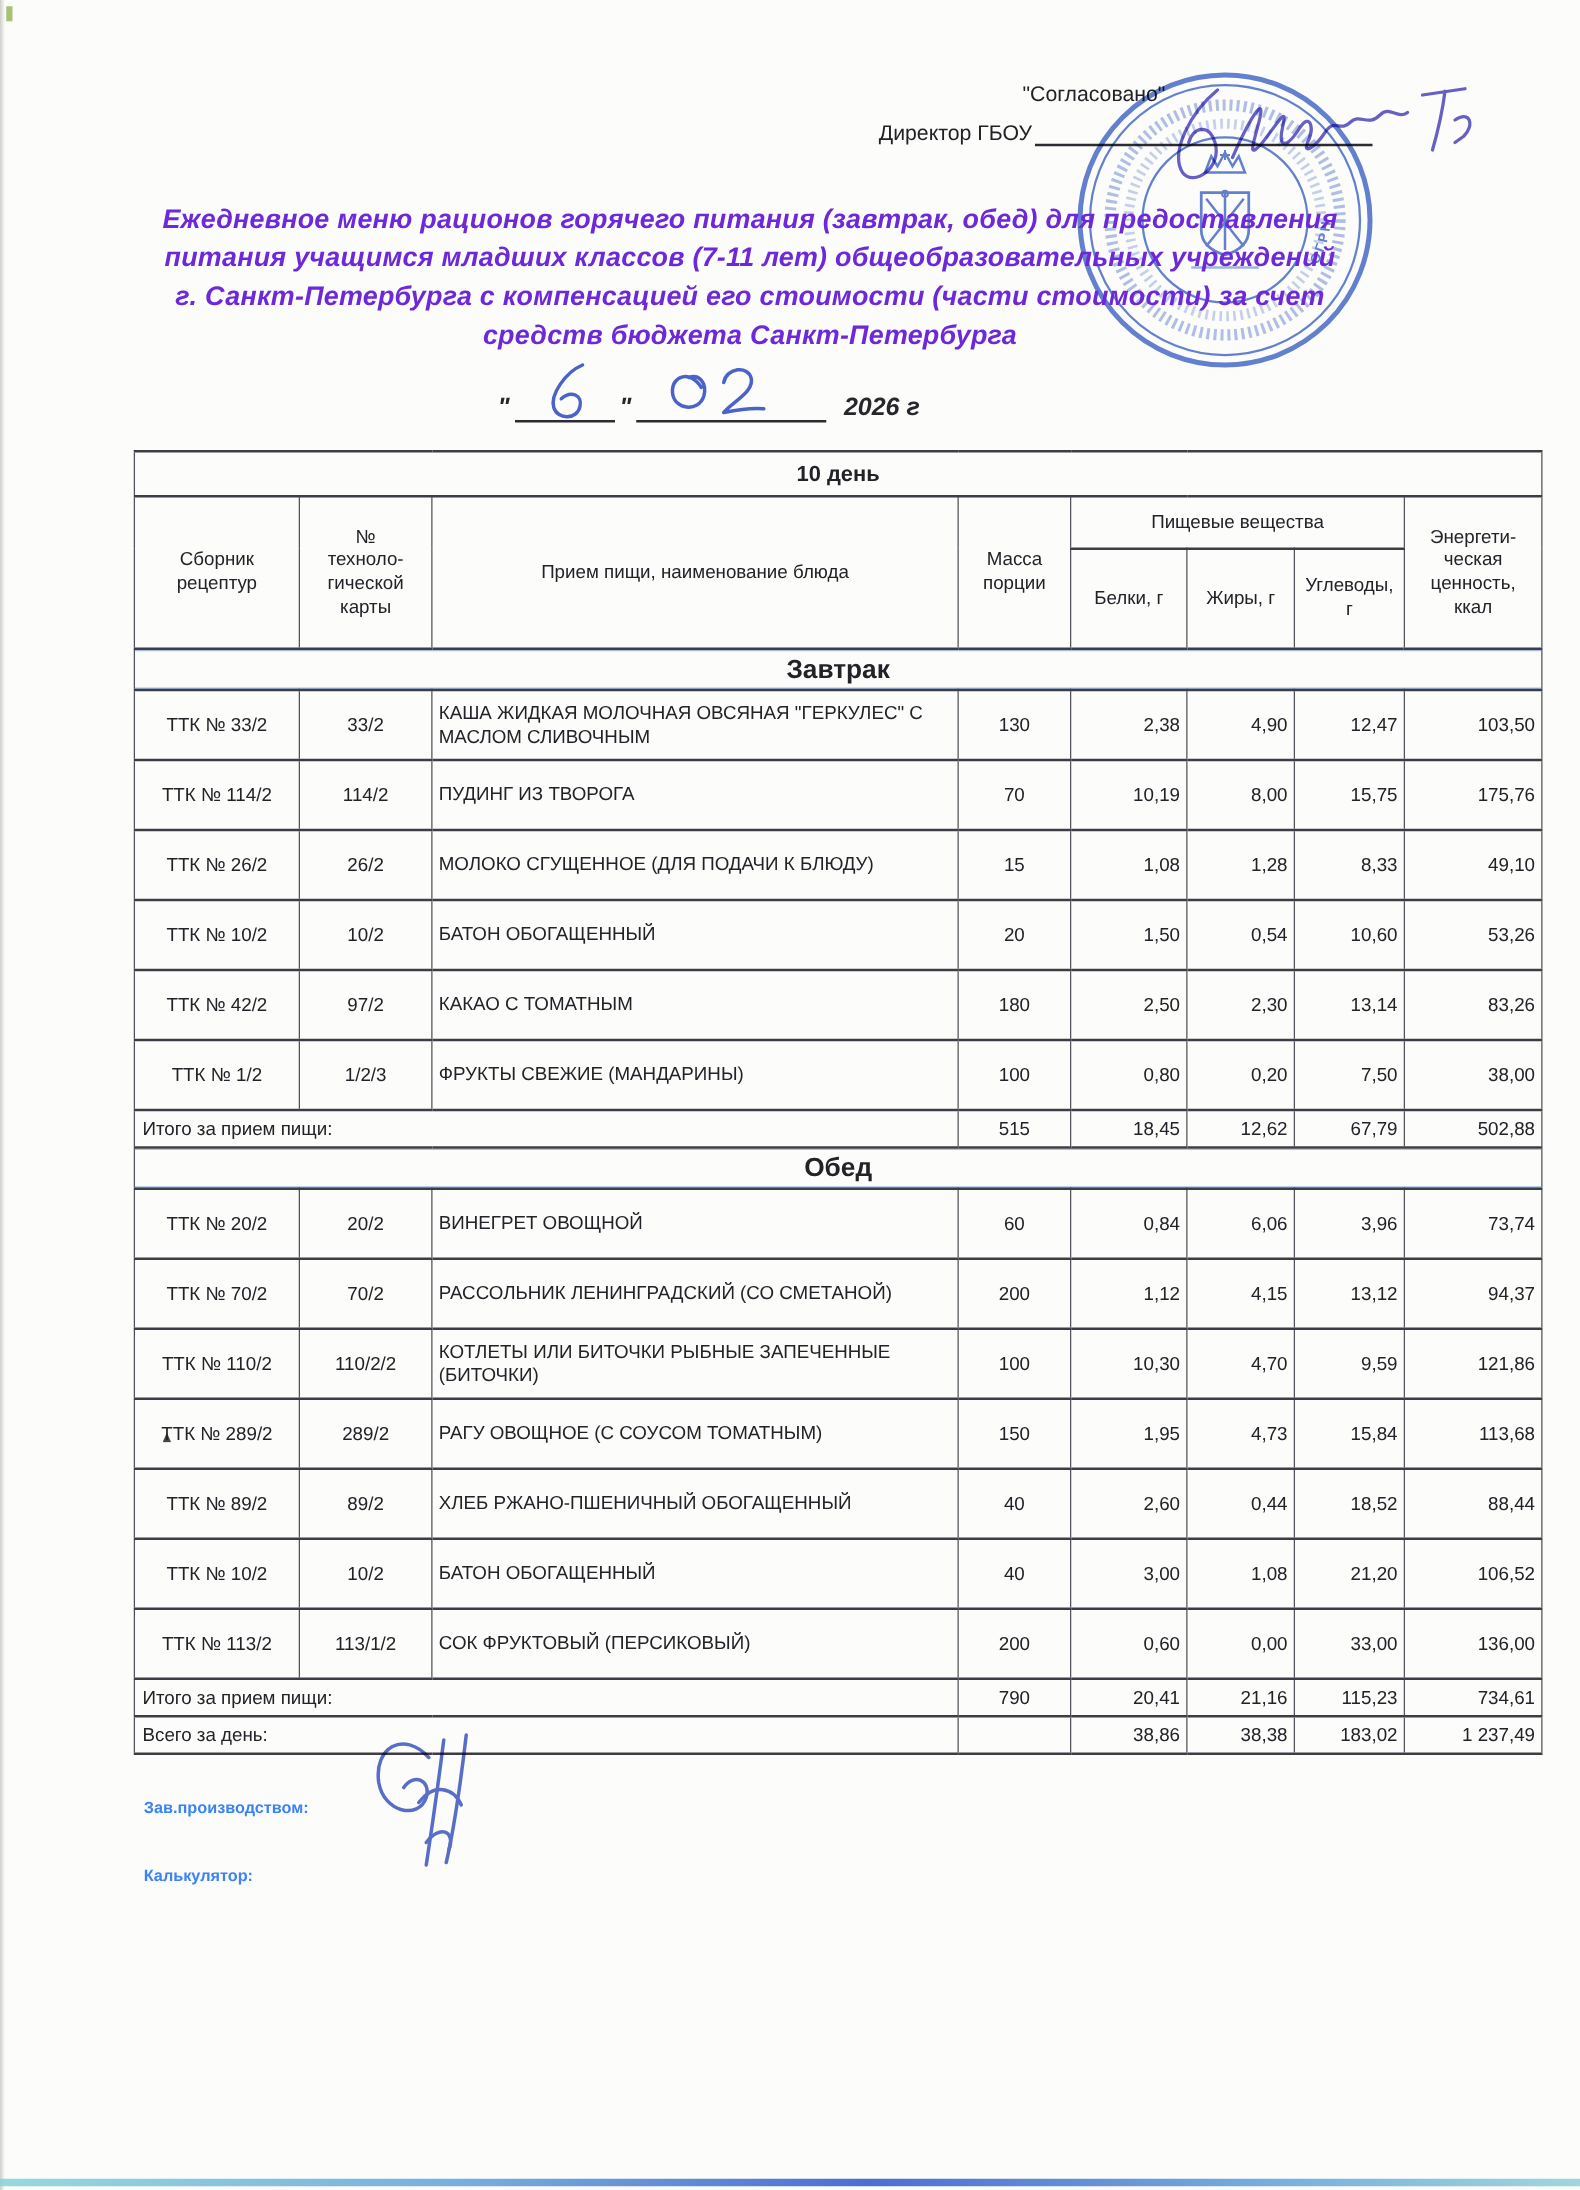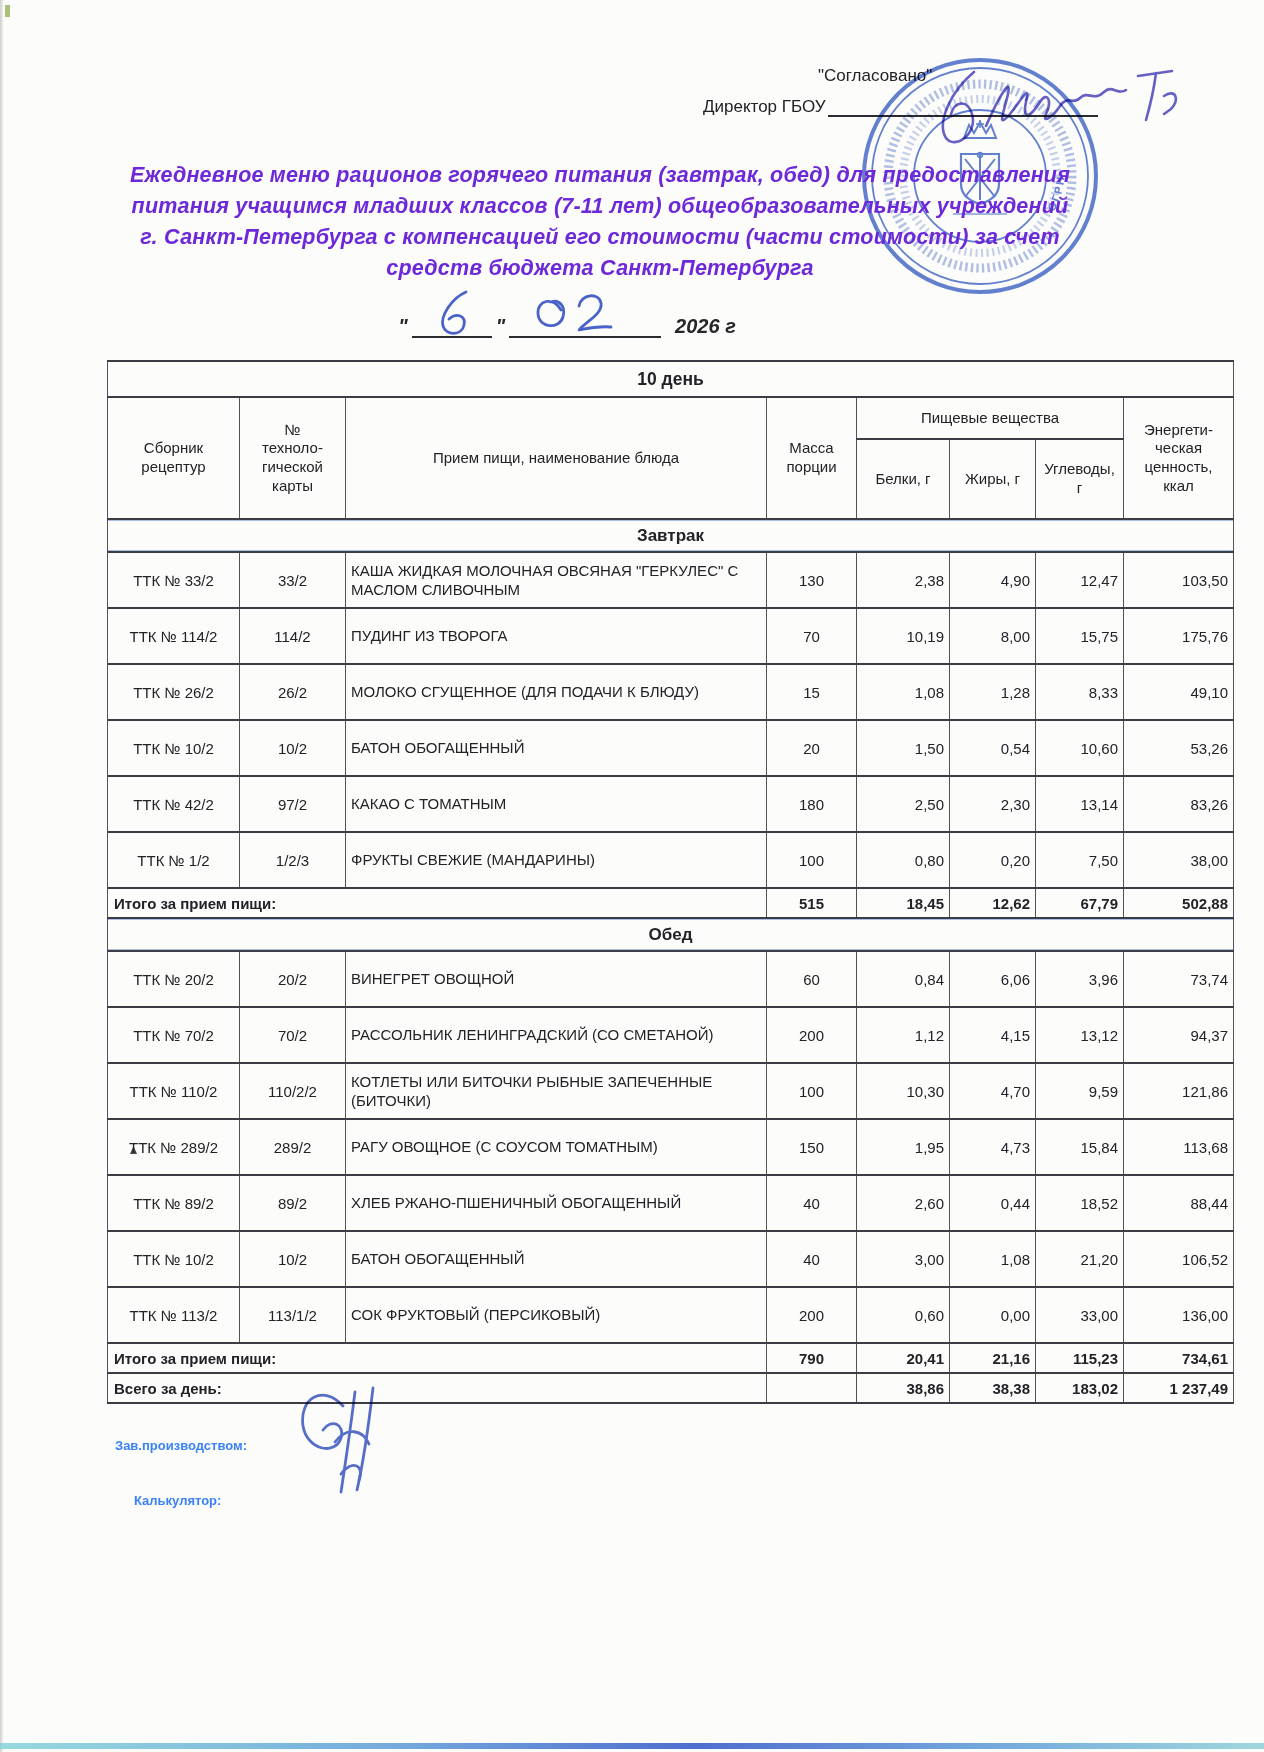--- a/index.html
+++ b/index.html
@@ -44,32 +44,32 @@
     border:1.6px solid #52525a;
     border-top:2.1px solid #3d3d45;border-bottom:2.1px solid #3d3d45;
     font-size:15px;font-weight:normal;color:#222228;
     padding:2px 5px;vertical-align:middle;overflow:hidden;
   }
   tr.day-row td{font-size:17.5px;font-weight:bold;text-align:center;height:30px;
     border-bottom:2.4px solid #3d3d45;}
   thead th{text-align:center;white-space:pre-line;line-height:1.25;}
   tr.head-top th{height:36px;}
   tr.head-bottom th{height:74px;}
-  tr.section-row td{font-size:17px;font-weight:bold;text-align:center;height:27px;
+  tr.section-row td{font-size:21px;font-weight:bold;text-align:center;height:27px;
     box-shadow:inset 0 -2px 0 -1px rgba(70,115,200,.45), inset 0 2px 0 -1px rgba(70,115,200,.45);}
   tr.item-row{height:56px;}
   td.c-center{text-align:center;}
   td.c-dish{text-align:left;padding-left:6px;line-height:1.3;}
   td.c-num{text-align:right;padding-right:5px;}
-  tr.total-row td{font-weight:bold;height:24px;}
+  tr.total-row td{font-weight:normal;height:24px;}
   tr.total-row td.t-label{text-align:left;padding-left:6px;}
   
   .foot-label{position:absolute;left:115px;font-size:13px;font-weight:bold;color:#3b82f6;}
   .fl-1{top:1438px;}
-  .fl-2{top:1493px;margin-left:19px;}
+  .fl-2{top:1493px;}
   
   .ink{stroke:#5a53c4;stroke-width:2.6;fill:none;stroke-linecap:round;stroke-linejoin:round;}
   .ink-blue{stroke:#4a63c8;stroke-width:2.8;fill:none;stroke-linecap:round;stroke-linejoin:round;}
   .stamp-svg{position:absolute;left:858px;top:54px;opacity:.8;mix-blend-mode:multiply;}
   .sig-top{position:absolute;left:928px;top:62px;opacity:.92;mix-blend-mode:multiply;}
   .sig-bottom{position:absolute;left:283px;top:1382px;opacity:.92;mix-blend-mode:multiply;}
 </style>
 </head>
 <body>
 

